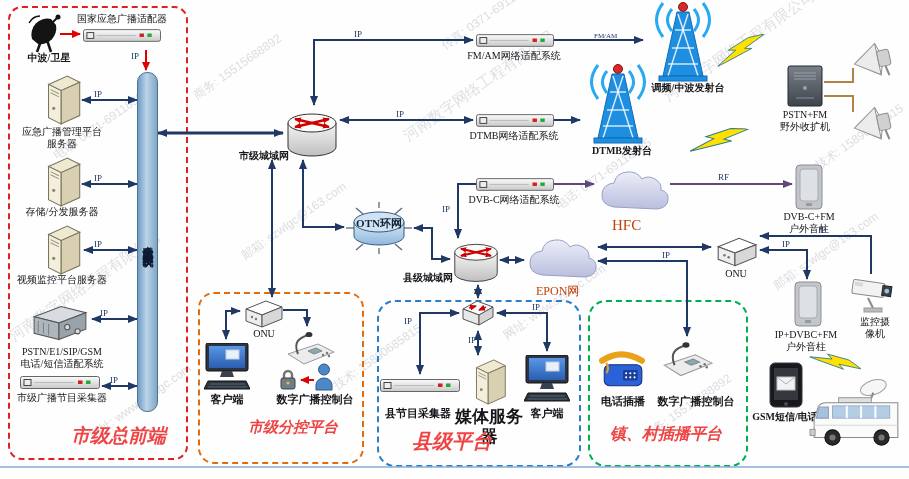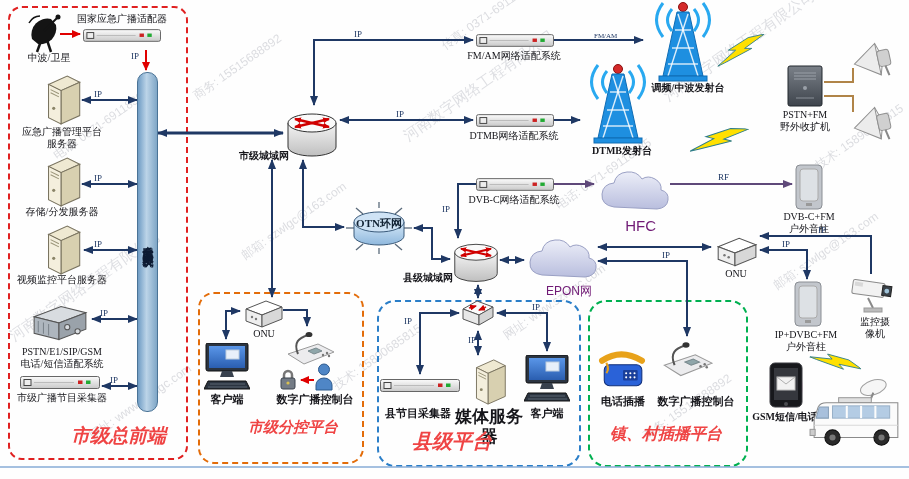--- a/index.html
+++ b/index.html
@@ -3,21 +3,21 @@
 <meta charset="utf-8">
 <style>
   html,body{margin:0;padding:0;background:#fff;}
   #stage{position:relative;width:909px;height:479px;background:#fefefe;overflow:hidden;
          font-family:"Liberation Serif",serif;}
   .abs{position:absolute;}
   .dev{position:absolute;}
   .nl{position:absolute;font:10px/1.2 "Liberation Serif",serif;color:#15151a;text-align:center;white-space:pre-line;}
   .el{position:absolute;font:9px/1 "Liberation Serif",serif;color:#1F3864;}
   .zt{position:absolute;text-align:right;font-family:"Liberation Serif",serif;font-weight:bold;font-style:italic;color:#ef4444;}
-  .cloudlbl{position:absolute;text-align:right;color:#701a75;font-family:Liberation Sans, sans-serif;}
+  .cloudlbl{position:absolute;text-align:left;color:#c2410c;font-family:Liberation Serif, serif;}
   .zone{position:absolute;border-style:dashed;}
   .wm{position:absolute;color:rgba(150,152,164,0.33);font:12px "Liberation Sans",sans-serif;
       transform:rotate(-35deg);transform-origin:0 0;white-space:nowrap;pointer-events:none;}
   .wm.big{font-size:15px;color:rgba(150,152,164,0.30);}
   .bar{position:absolute;left:137px;top:72px;width:19px;height:338px;border-radius:10px;
        background:linear-gradient(90deg,#6f9cc4,#bcd4e8 45%,#7fa6c6);border:1px solid #4a7396;
        display:flex;align-items:center;justify-content:center;}
   .bar span{writing-mode:vertical-rl;text-orientation:upright;font:bold 11px "Liberation Serif",serif;
        color:#0d1b33;letter-spacing:1px;}
   svg{display:block;}
@@ -244,21 +244,21 @@
   <div class="dev" style="left:24px;top:12px;width:42px;height:42px">
     <svg width="42" height="42" viewBox="0 0 42 42">
       <path d="M8,27 A16,16 0 0 1 27,7 L32,13 A16,16 0 0 1 14,32 z" fill="#141414"></path>
       <line x1="20" y1="19" x2="34" y2="5" stroke="#141414" stroke-width="2"></line>
       <circle cx="34" cy="5" r="2.5" fill="#141414"></circle>
       <path d="M5,11 q4,-7 11,-7" fill="none" stroke="#141414" stroke-width="1.5"></path>
       <line x1="17" y1="29" x2="13" y2="40" stroke="#141414" stroke-width="2.5"></line>
       <line x1="23" y1="28" x2="27" y2="40" stroke="#141414" stroke-width="2.5"></line>
     </svg>
   </div>
-  <div class="nl" style="left:16px;top:52px;width:66px;font-weight:normal">中波/卫星</div>
+  <div class="nl" style="left:16px;top:52px;width:66px;font-weight:bold">中波/卫星</div>
 
   <div class="nl" style="left:68px;top:13px;width:108px">国家应急广播适配器</div>
   <div class="dev" style="left:83px;top:27px;width:78px;height:16px">
     <svg width="78" height="16" viewBox="0 0 80 16">
         <use href="#sym-rack"></use>
       </svg>
   </div>
 
   <div class="dev" style="left:40px;top:74px;width:42px;height:52px">
     <svg width="42" height="52" viewBox="0 0 40 50">

